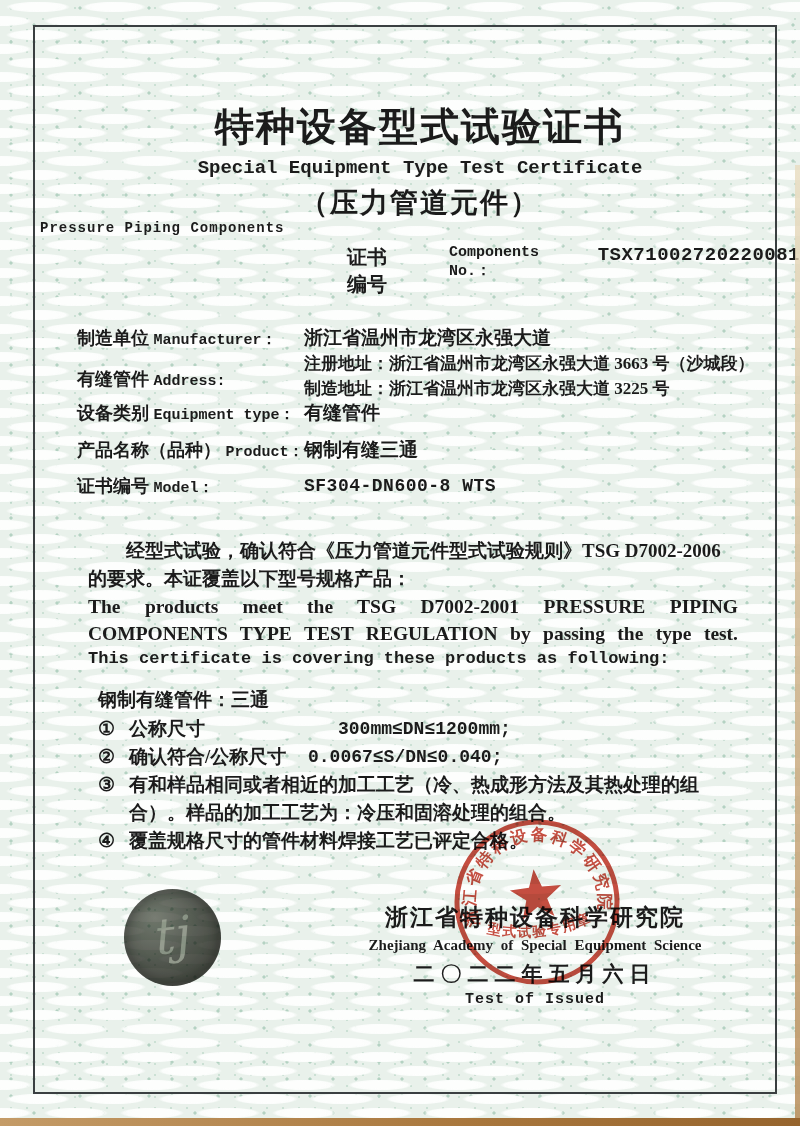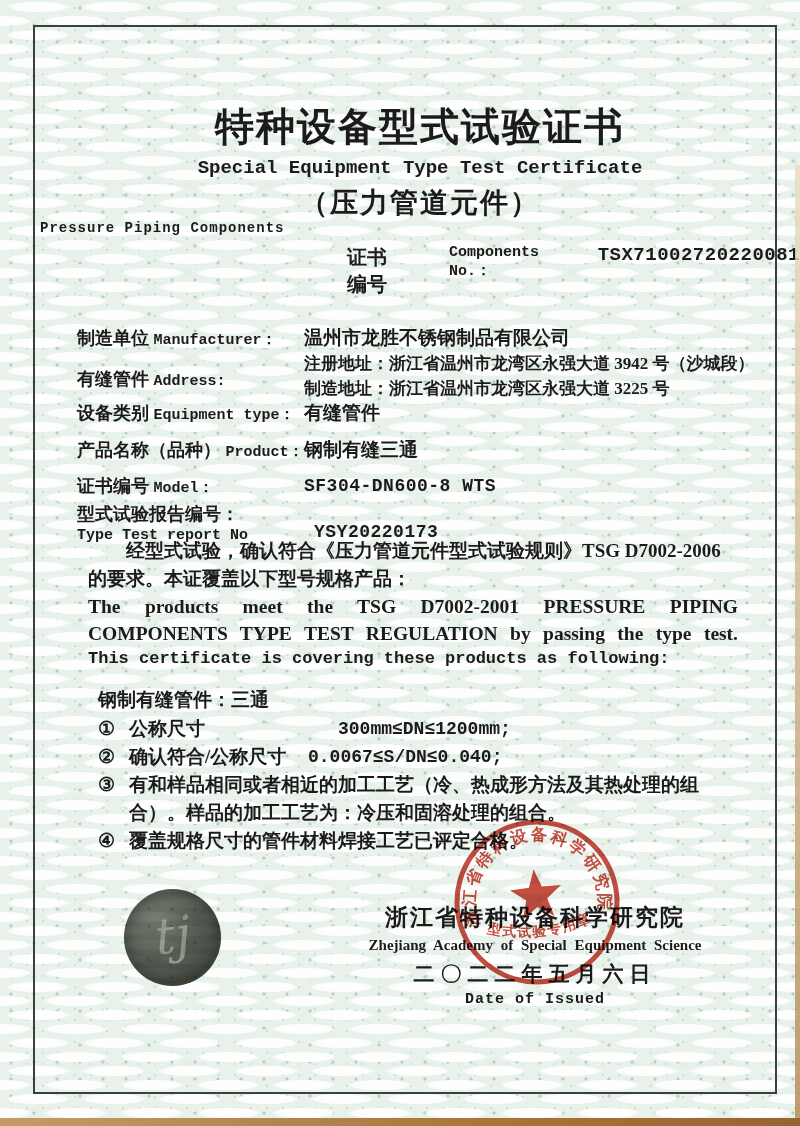--- a/index.html
+++ b/index.html
@@ -113,30 +113,30 @@
     <span class="zh">证书编号</span>
     <span class="en mono">Components No.：</span>
     <span class="no mono">TSX71002720220081</span>
   </div>
 
   <div class="frow" style="top:283px">
     <span class="flabel">
       <span>制造单位</span>
       <span class="en mono">Manufacturer：</span>
     </span>
-    <span class="fvalue">温州市龙胜不锈钢制品有限公司</span>
+    <span class="fvalue">浙江省温州市龙湾区永强大道</span>
   </div>
 
   <div class="frow" style="top:309px">
     <span class="flabel" style="padding-top:6px">
       <span>有缝管件</span>
       <span class="en mono">Address:</span>
     </span>
     <span class="fvalue addr">
-      <span>注册地址：浙江省温州市龙湾区永强大道 3942 号（沙城段）</span><br>
+      <span>注册地址：浙江省温州市龙湾区永强大道 3663 号（沙城段）</span><br>
       <span>制造地址：浙江省温州市龙湾区永强大道 3225 号</span>
     </span>
   </div>
 
   <div class="frow" style="top:395px">
     <span class="flabel">
       <span>产品名称（品种）</span>
       <span class="en mono">Product：</span>
     </span>
     <span class="fvalue">钢制有缝三通</span>
@@ -151,27 +151,20 @@
   </div>
 
   <div class="frow" style="top:432px">
     <span class="flabel">
       <span>证书编号</span>
       <span class="en mono">Model：</span>
     </span>
     <span class="fvalue vmono">SF304-DN600-8 WTS</span>
   </div>
 
-  <div class="frow" style="top:461px">
-    <span class="flabel rpt-label">
-      <span>型式试验报告编号：</span>
-      <span class="en mono rpt-en">Type Test report No</span>
-    </span>
-    <span class="fvalue vmono rpt-val">YSY20220173</span>
-  </div>
 
   <div class="abs stmt-zh">
     <span>经型式试验，确认符合《压力管道元件型式试验规则》TSG D7002-2006</span><br>
     <span>的要求。本证覆盖以下型号规格产品：</span>
   </div>
   <div class="abs stmt-bold">
     <div class="jline">The products meet the TSG D7002-2001 PRESSURE PIPING</div>
     <div class="jline">COMPONENTS TYPE TEST REGULATION by passing the type test.</div>
   </div>
   <div class="abs stmt-mono mono">This certificate is covering these products as following:</div>
@@ -197,21 +190,21 @@
 
   <div class="pitem p4">
     <span class="pmark">④</span>
     <span>覆盖规格尺寸的管件材料焊接工艺已评定合格。</span>
   </div>
 
   <div class="abs foot">
     <div class="f-zh">浙江省特种设备科学研究院</div>
     <div class="f-en">Zhejiang Academy of Special Equipment Science</div>
     <div class="f-date">二〇二二年五月六日</div>
-    <div class="f-den mono">Date of Issued</div>
+    <div class="f-den mono">Test of Issued</div>
   </div>
 
   <svg class="abs stamp" viewBox="0 0 172 172">
     <circle cx="86" cy="86" r="80" fill="none" stroke="#c13a2c" stroke-width="5"></circle>
     <polygon fill="#c13a2c" points="86,53 92.5,71.1 111.7,71.7 96.5,83.4 101.9,101.8 86,91 70.1,101.8 75.5,83.4 60.3,71.7 79.5,71.1"></polygon>
     <defs>
       <path id="ringArc" d="M 27.7 107.2 A 62 62 0 1 1 144.3 107.2" fill="none"></path>
       <path id="bannerArc" d="M 30 110 Q 86 130 142 110" fill="none"></path>
     </defs>
     <text font-size="16.5" fill="#c13a2c" letter-spacing="2.5">

